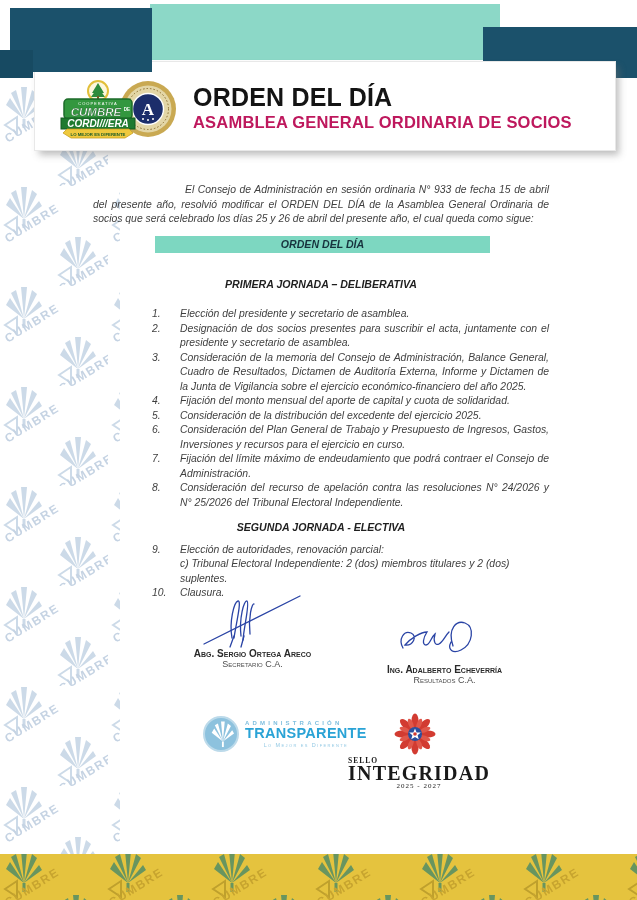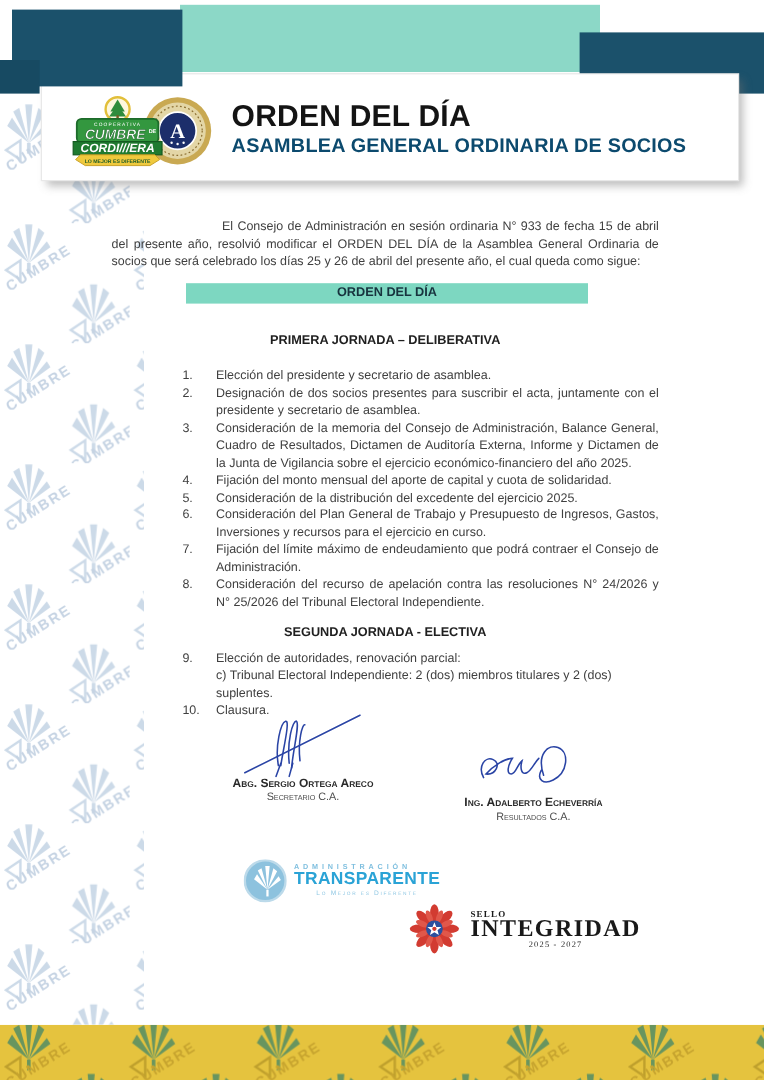--- a/index.html
+++ b/index.html
@@ -19,27 +19,27 @@
     box-shadow:0 0 0 1px #e8e8e8,4px 5px 7px rgba(110,110,110,.45);
     display:flex;align-items:center;padding-left:24px;
   }
   .navy-left{left:10px;top:8px;width:142px;height:64px;background:#1b516b;z-index:4;}
   .navy-step{left:0;top:50px;width:33px;height:28px;background:#174a62;z-index:4;}
   
   .coop-logo{position:relative;z-index:5;margin-top:8px;}
   .a-seal{margin-left:-18px;z-index:4;position:relative;margin-top:6px;}
   .titles{margin-left:16px;margin-top:4px;}
   .title-main{font-size:25px;font-weight:800;color:#141414;letter-spacing:.2px;line-height:1.05;}
-  .title-sub{font-size:16.5px;font-weight:800;color:#0c4a6e;letter-spacing:.2px;margin-top:2px;}
+  .title-sub{font-size:16.5px;font-weight:800;color:#be185d;letter-spacing:.2px;margin-top:2px;}
   
   .wm-left{position:absolute;left:0;top:86px;z-index:0;}
   .bottom-band{position:absolute;left:0;bottom:0;z-index:1;display:block;}
   
   .content{position:absolute;left:93px;top:183px;width:456px;z-index:2;
-           font-size:10.4px;line-height:14.5px;}
+           font-size:10.4px;line-height:14.5px;font-style:italic;}
   .intro{margin:0;text-align:justify;text-indent:92px;}
   .orden-bar{margin:9px 0 0 62px;width:335px;height:17px;line-height:17px;background:#7dd7c1;
              text-align:center;font-weight:bold;color:#17333e;font-size:10.6px;}
   .sec-head{margin-top:24px;text-align:center;font-weight:bold;color:#1f1f1f;font-size:10.6px;}
   .sec-head.second{margin-top:10px;}
   .list{margin-top:16px;margin-left:59px;width:397px;}
   .list.second{margin-top:8px;}
   .li{position:relative;padding-left:28px;}
   .li .num{position:absolute;left:0;top:0;width:24px;}
   .li .txt{text-align:justify;}
@@ -52,21 +52,21 @@
   .sig svg{display:block;margin:0 auto;}
   .sig-name{font-weight:bold;font-variant:small-caps;color:#2a2a2a;font-size:10px;line-height:11px;}
   .sig-role{font-variant:small-caps;color:#4c4c4c;font-size:9px;line-height:10px;}
   
   .foot-logo{position:absolute;z-index:2;display:flex;align-items:center;}
   .transparente{left:203px;top:716px;}
   .tr-text{margin-left:6px;}
   .tr-top{font-size:6px;letter-spacing:3.2px;color:#7fbfdf;font-weight:bold;}
   .tr-main{font-size:14.5px;font-weight:800;color:#2aa3d6;letter-spacing:.3px;line-height:15px;}
   .tr-tag{font-size:5.5px;color:#93c9e4;font-variant:small-caps;letter-spacing:1.4px;text-align:center;margin-top:1px;}
-  .sello{left:340px;top:752px;}
+  .sello{left:340px;top:712px;flex-direction:column;}
   .se-text{margin-left:8px;font-family:"Liberation Serif","DejaVu Serif",serif;color:#191919;}
   .se-small{font-size:7.5px;font-weight:bold;letter-spacing:1px;}
   .se-main{font-size:20px;font-weight:bold;letter-spacing:1.2px;line-height:16px;}
   .se-years{font-size:7px;text-align:center;letter-spacing:1px;margin-top:1px;}
 </style>
 </head>
 <body>
 
 <div class="page">
 

